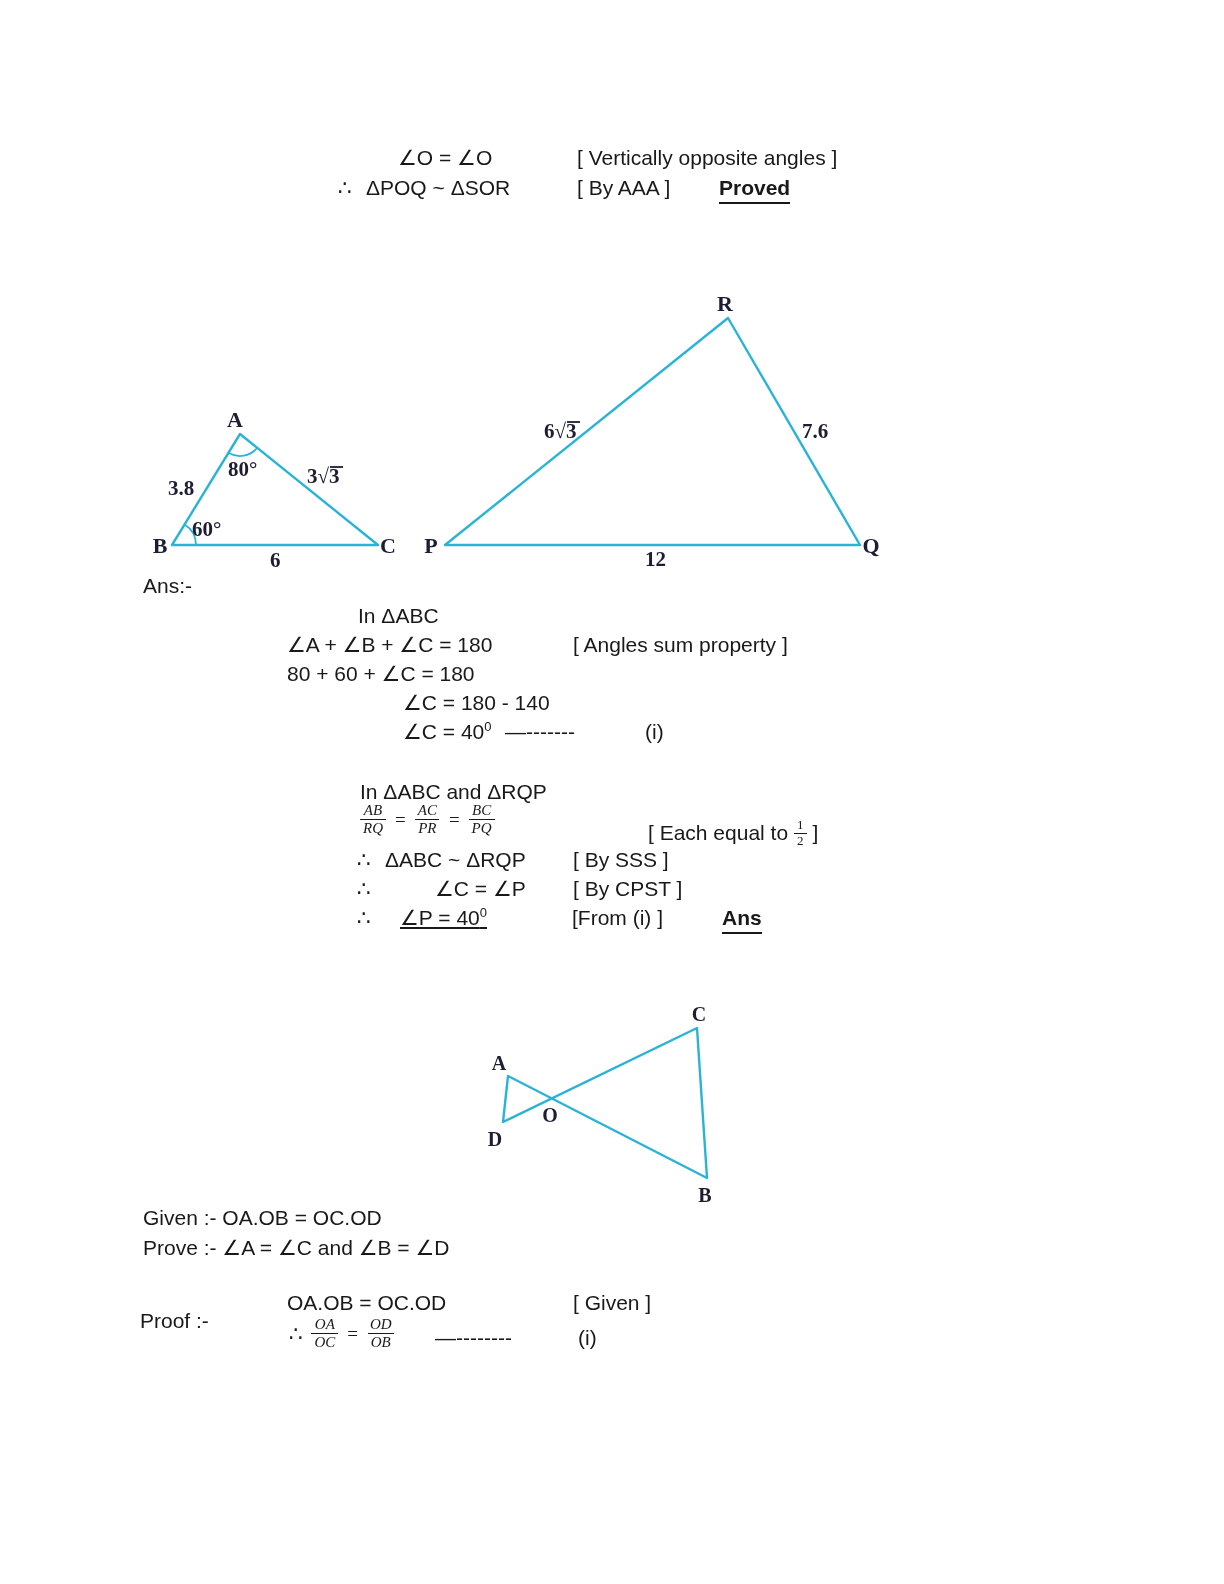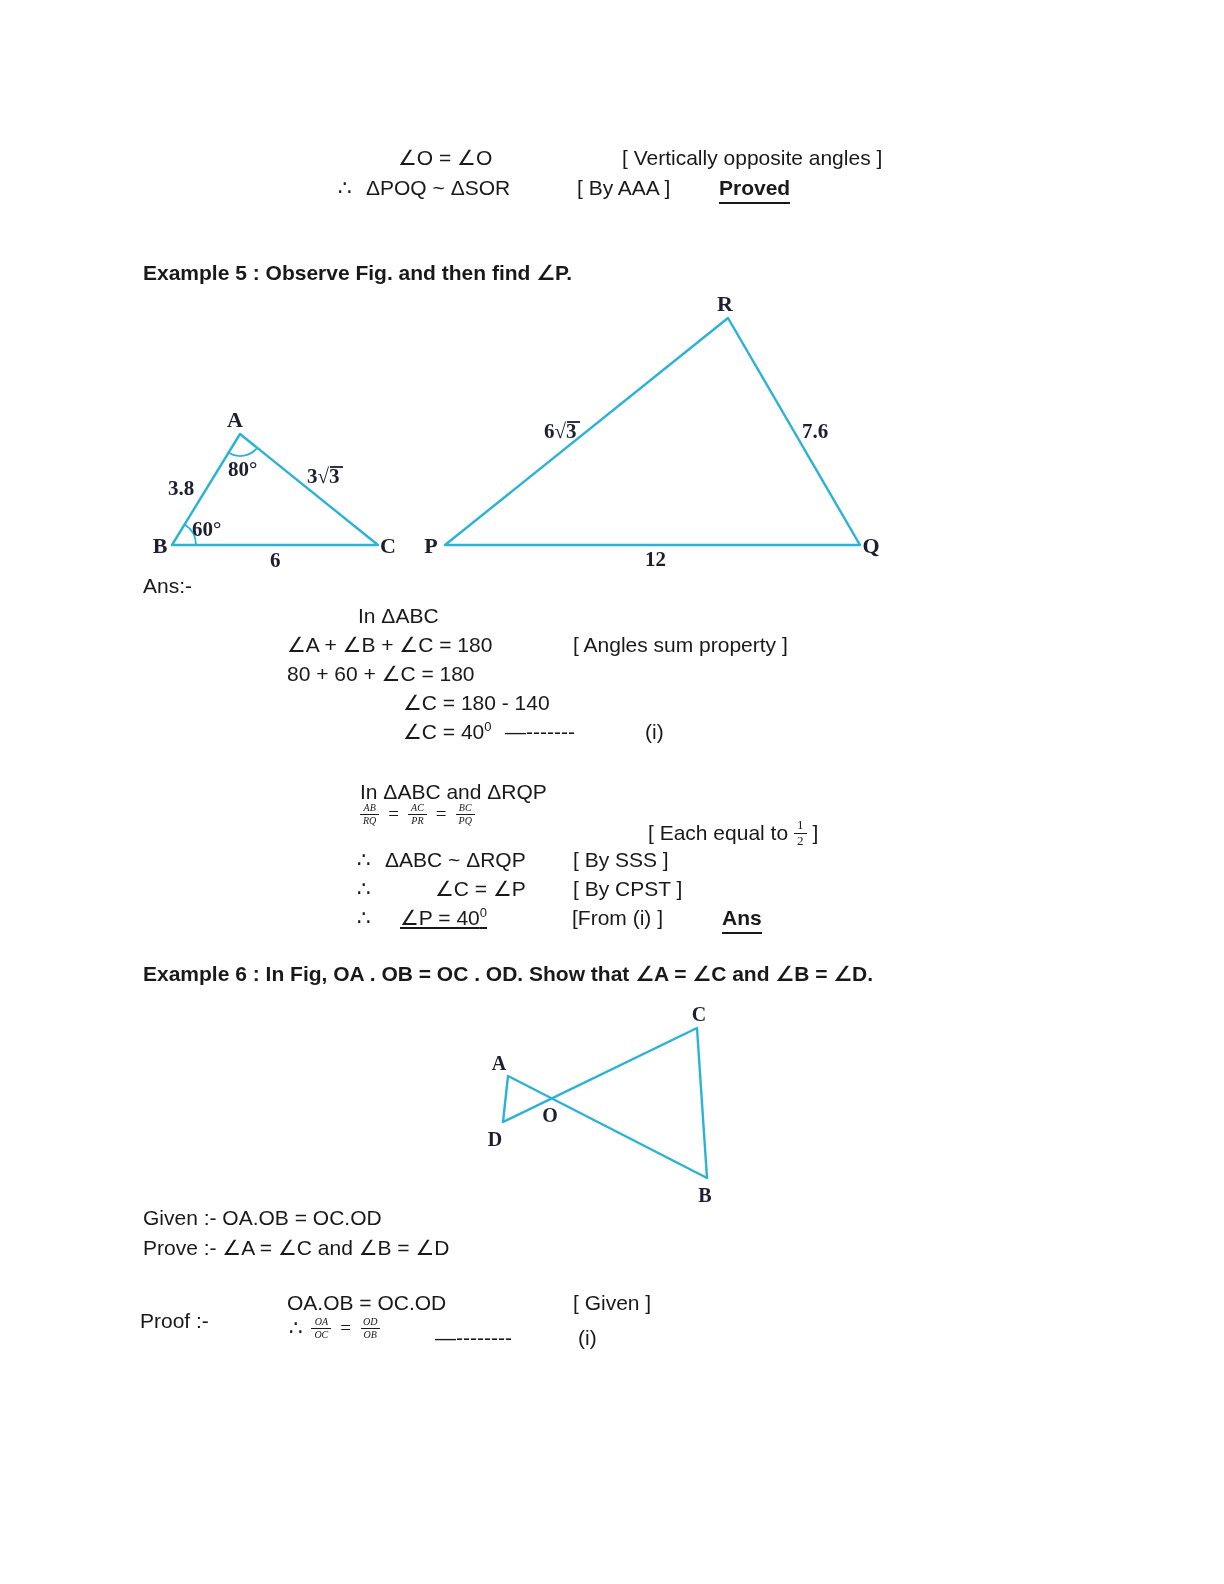--- a/index.html
+++ b/index.html
@@ -9,45 +9,44 @@
     color:#191919;font-size:21px;line-height:24px;overflow:hidden;
     margin:0 auto;
   }
   .abs{position:absolute;white-space:nowrap;}
   .bold{font-weight:bold;}
   .ul{font-weight:bold;border-bottom:2.5px solid #191919;padding-bottom:2px;}
   sup.zero{font-size:13px;vertical-align:super;line-height:0;}
   .fracrow{position:absolute;display:flex;align-items:center;gap:9px;}
   .frac{display:inline-flex;flex-direction:column;align-items:center;
         font-family:"Liberation Serif","DejaVu Serif",serif;font-style:italic;
-        font-size:10px;line-height:1.15;color:#191919;}
+        font-size:15px;line-height:1.15;color:#191919;}
   .frac .num{padding:0 3px;}
   .frac .den{border-top:1.6px solid #191919;padding:0 3px;}
   .frac-eq{font-family:"Liberation Serif","DejaVu Serif",serif;font-size:19px;}
   .tf{font-size:21px;}
   .reason-flex{display:inline-flex;align-items:center;gap:6px;margin-top:12px;}
   .half{font-size:13px;font-style:normal;}
   svg text{font-family:"Liberation Serif","DejaVu Serif",serif;font-weight:bold;fill:#1d1d33;}
   svg .fig-line{stroke:#2ab3d6;stroke-width:2.4;fill:none;stroke-linejoin:round;stroke-linecap:round;}
   svg .rad-bar{stroke:#1d1d33;stroke-width:1.8;}
 </style>
 </head>
 <body>
 
 <div class="page">
 
   <span class="abs" style="left:398px;top:146px;">∠O = ∠O</span>
-  <span class="abs" style="left:577px;top:146px;margin-left:45px;">[ Vertically opposite angles ]</span>
+  <span class="abs" style="left:577px;top:146px;">[ Vertically opposite angles ]</span>
 
   <span class="abs tf" style="left:338px;top:176px;">∴</span>
   <span class="abs" style="left:366px;top:176px;">ΔPOQ ~ ΔSOR</span>
   <span class="abs" style="left:577px;top:176px;">[ By AAA ]</span>
   <span class="abs ul" style="left:719px;top:176px;">Proved</span>
 
-  <span class="abs bold" style="left:143px;top:261px;">Example 5 : Observe Fig. and then find ∠P.</span>
 
   <svg class="abs" style="left:140px;top:290px;" width="760" height="285" viewBox="0 0 760 285">
     <path class="fig-line" d="M 100 144 L 32 255 L 238 255 Z"></path>
     <path class="fig-line" d="M 88.5 162.8 A 22 22 0 0 0 117.2 157.8" style="stroke-width:1.8"></path>
     <path class="fig-line" d="M 44.5 234.5 A 24 24 0 0 1 56 255" style="stroke-width:1.8"></path>
     <text x="95" y="137" font-size="22" text-anchor="middle">A</text>
     <text x="20" y="263" font-size="22" text-anchor="middle">B</text>
     <text x="248" y="263" font-size="22" text-anchor="middle">C</text>
     <text x="88" y="186" font-size="21">80°</text>
     <text x="52" y="246" font-size="21">60°</text>
@@ -115,21 +114,20 @@
 
   <span class="abs tf" style="left:357px;top:877px;">∴</span>
   <span class="abs" style="left:435px;top:877px;">∠C = ∠P</span>
   <span class="abs" style="left:573px;top:877px;">[ By CPST ]</span>
 
   <span class="abs tf" style="left:357px;top:906px;">∴</span>
   <span class="abs" style="left:400px;top:906px;text-decoration:underline;"><span>∠P = 40</span><sup class="zero">0</sup></span>
   <span class="abs" style="left:572px;top:906px;">[From (i) ]</span>
   <span class="abs ul" style="left:722px;top:906px;">Ans</span>
 
-  <span class="abs bold" style="left:143px;top:962px;">Example 6 : In Fig, OA . OB = OC . OD. Show that ∠A = ∠C and ∠B = ∠D.</span>
 
   <svg class="abs" style="left:455px;top:1000px;" width="270" height="215" viewBox="0 0 270 215">
     <path class="fig-line" d="M 48 122 L 53 76 L 252 178 M 48 122 L 242 28 L 252 178"></path>
     <text x="44" y="70" font-size="20" text-anchor="middle">A</text>
     <text x="40" y="146" font-size="20" text-anchor="middle">D</text>
     <text x="95" y="122" font-size="20" text-anchor="middle">O</text>
     <text x="244" y="21" font-size="20" text-anchor="middle">C</text>
     <text x="250" y="202" font-size="20" text-anchor="middle">B</text>
   </svg>
 

